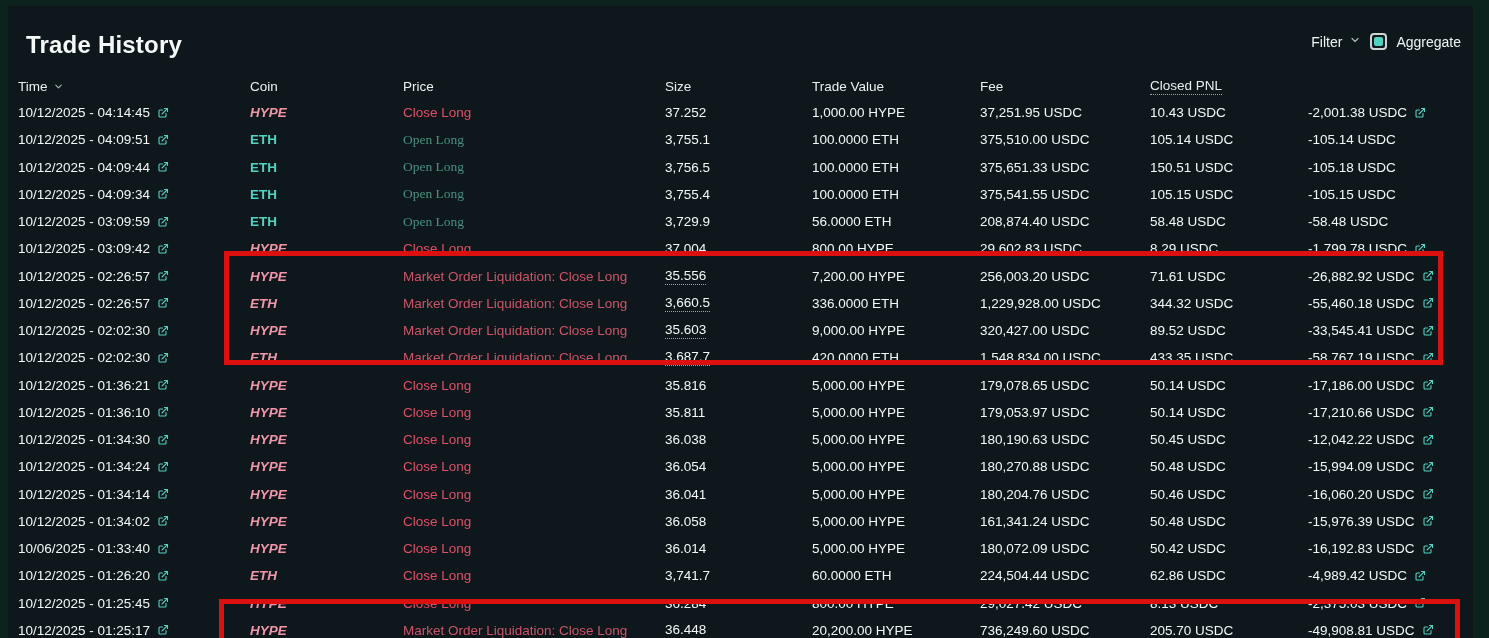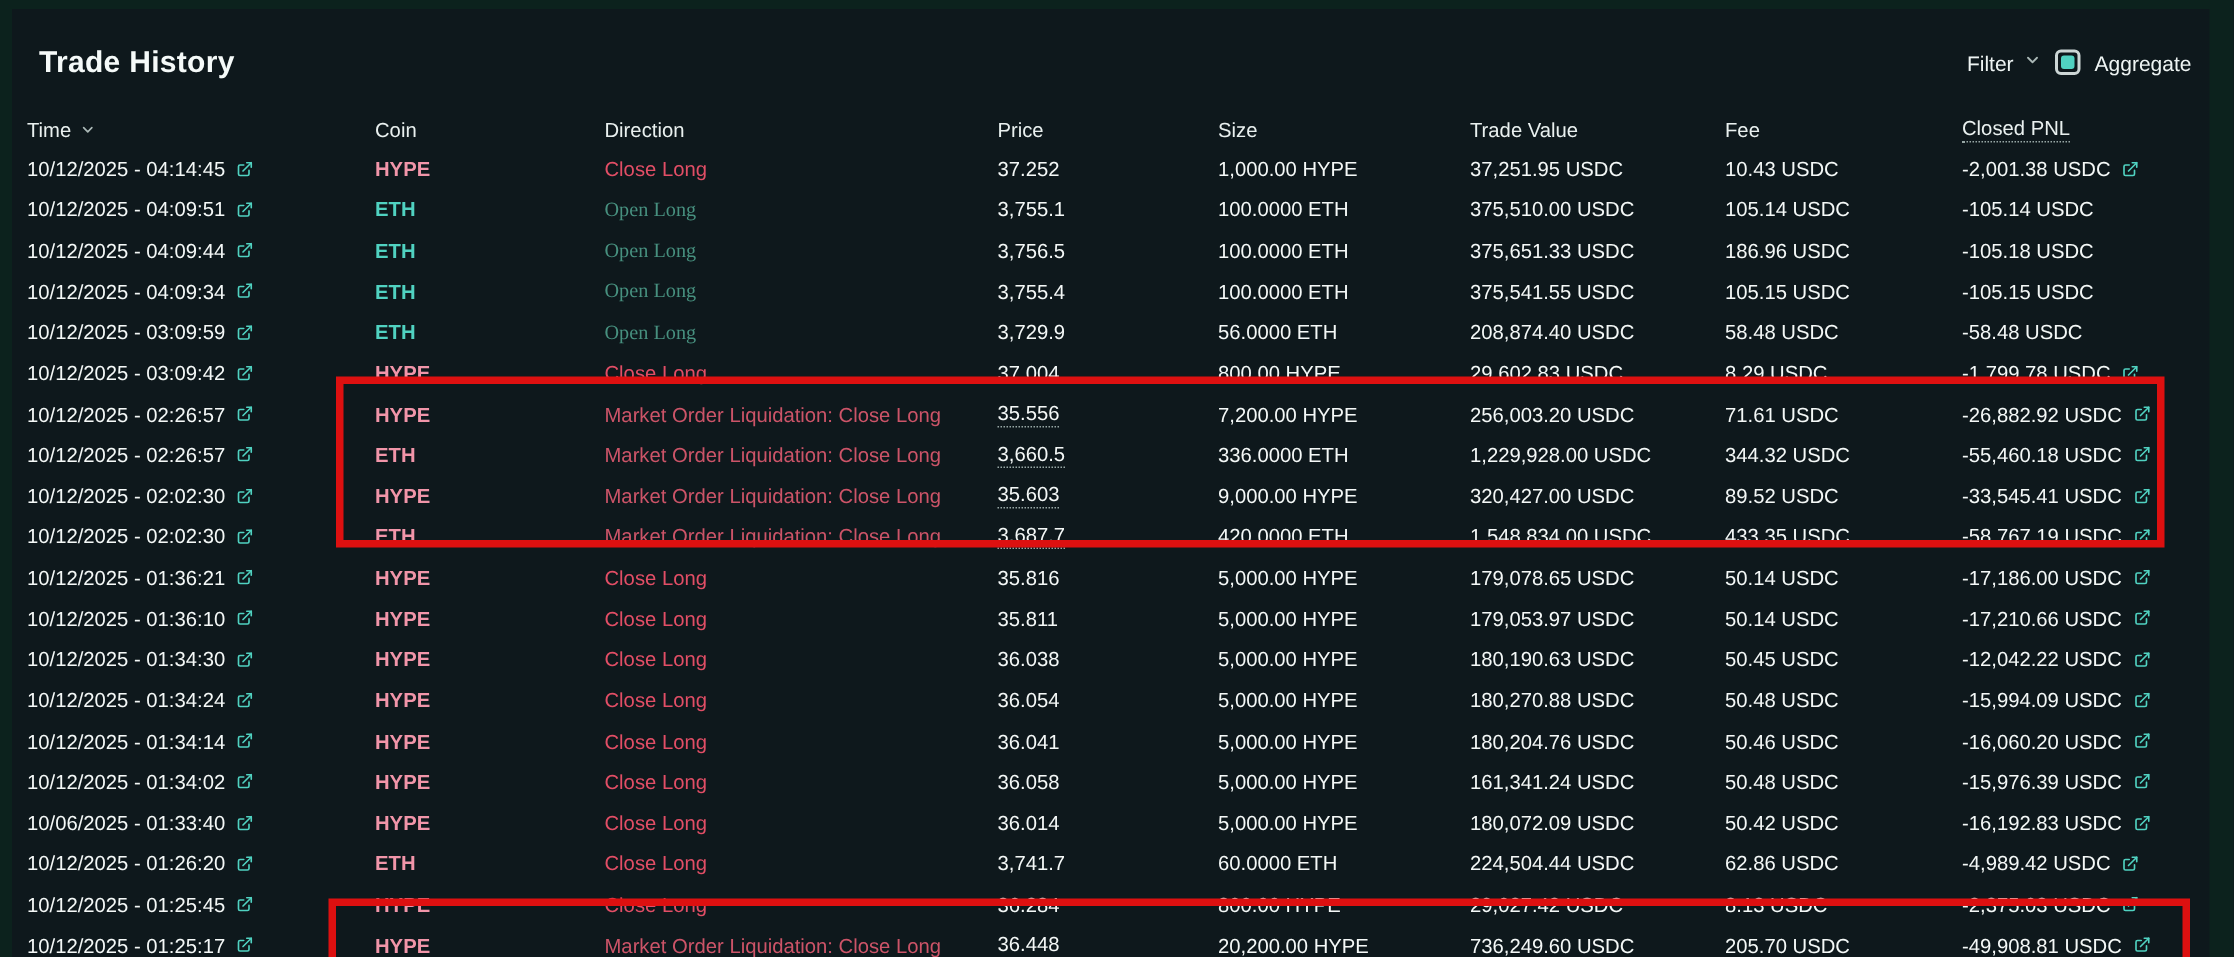--- a/index.html
+++ b/index.html
@@ -8,21 +8,21 @@
     background:var(--page-bg,#0c221d);
     font-family:"Liberation Sans",sans-serif;
     -webkit-font-smoothing:antialiased;
   }
   .panel{
     position:absolute;left:8px;top:6px;width:1465px;height:632px;
     background:var(--panel-bg,#0e181c);
   }
   .title{
     position:absolute;left:18px;top:25px;
-    font-size:20px;font-weight:600;letter-spacing:.2px;color:#f5faf9;
+    font-size:24px;font-weight:600;letter-spacing:.2px;color:#f5faf9;
   }
   .controls{
     position:absolute;top:27px;right:12px;
     display:flex;align-items:center;gap:9px;
     font-size:14px;color:#eef4f3;
   }
   .filter-btn{display:flex;align-items:flex-start;gap:7px;cursor:pointer;}
   .chev{color:#aab8b6;}
   .checkbox{
     width:17px;height:17px;border-radius:4px;border:2px solid #ccd6d5;
@@ -39,21 +39,21 @@
     position:absolute;top:68px;left:10px;right:14px;height:24px;
     font-size:13.5px;color:#e9f0ef;
   }
   .th{display:flex;align-items:center;gap:5px;}
   .tbody{position:absolute;top:93px;left:10px;right:14px;}
   .row{height:27.25px;font-size:13.5px;color:#f4f8f7;}
   .cell{display:flex;align-items:center;white-space:nowrap;}
   .coin{font-weight:700;}
   .t-open .coin{color:var(--teal,#50d2c1);}
   .t-open .dir{color:var(--open-dir,#47907f);font-family:Liberation Serif, serif;}
-  .t-close .coin,.t-liq .coin{color:var(--pink,#f195a9);}
+  .t-close .coin,.t-liq .coin{color:var(--pink,#f195a9);font-style:italic;}
   .t-close .dir{color:var(--close-red,#e24e66);}
   .t-liq .dir{color:var(--liq-red,#cc5468);}
   .ext{margin-left:7px;color:var(--teal,#50d2c1);flex:0 0 auto;cursor:pointer;}
   .dotted{border-bottom:1px dotted #97a7a5;padding-bottom:1px;}
   .annotation{
     position:absolute;border:5px solid var(--annotation-red,#dd1010);
     z-index:10;pointer-events:none;box-sizing:border-box;
   }
 </style>
 </head>
@@ -78,23 +78,20 @@
 
   <div class="thead">
     <div class="th">
       <span>Time</span>
       <svg class="chev" width="11" height="11" viewBox="0 0 24 24" fill="none" stroke="currentColor" stroke-width="2.4" stroke-linecap="round" stroke-linejoin="round">
           <polyline points="6 9 12 15 18 9"></polyline>
         </svg>
     </div>
     <div class="th">
         <span>Coin</span>
-      </div>
-    <div class="th">
-        <span>Direction</span>
       </div>
     <div class="th">
         <span>Price</span>
       </div>
     <div class="th">
         <span>Size</span>
       </div>
     <div class="th">
         <span>Trade Value</span>
       </div>
@@ -164,21 +161,21 @@
             <line x1="10" y1="14" x2="21" y2="3"></line>
           </svg>
     </div>
     <div class="cell coin">ETH</div>
     <div class="cell dir">Open Long</div>
     <div class="cell">
           <span class="price-text">3,756.5</span>
         </div>
     <div class="cell size-text">100.0000 ETH</div>
     <div class="cell value-text">375,651.33 USDC</div>
-    <div class="cell fee-text">186.96 USDC</div>
+    <div class="cell fee-text">150.51 USDC</div>
     <div class="cell">
       <span class="pnl-text">-105.18 USDC</span>
 
     </div>
   </div>
       <div class="row t-open">
     <div class="cell">
       <span class="time-text">10/12/2025 - 04:09:34</span>
       <svg class="ext" width="12" height="12" viewBox="0 0 24 24" fill="none" stroke="currentColor" stroke-width="2.2" stroke-linecap="round" stroke-linejoin="round">
             <path d="M18 13v5a2 2 0 0 1-2 2H6a2 2 0 0 1-2-2V8a2 2 0 0 1 2-2h5"></path>

